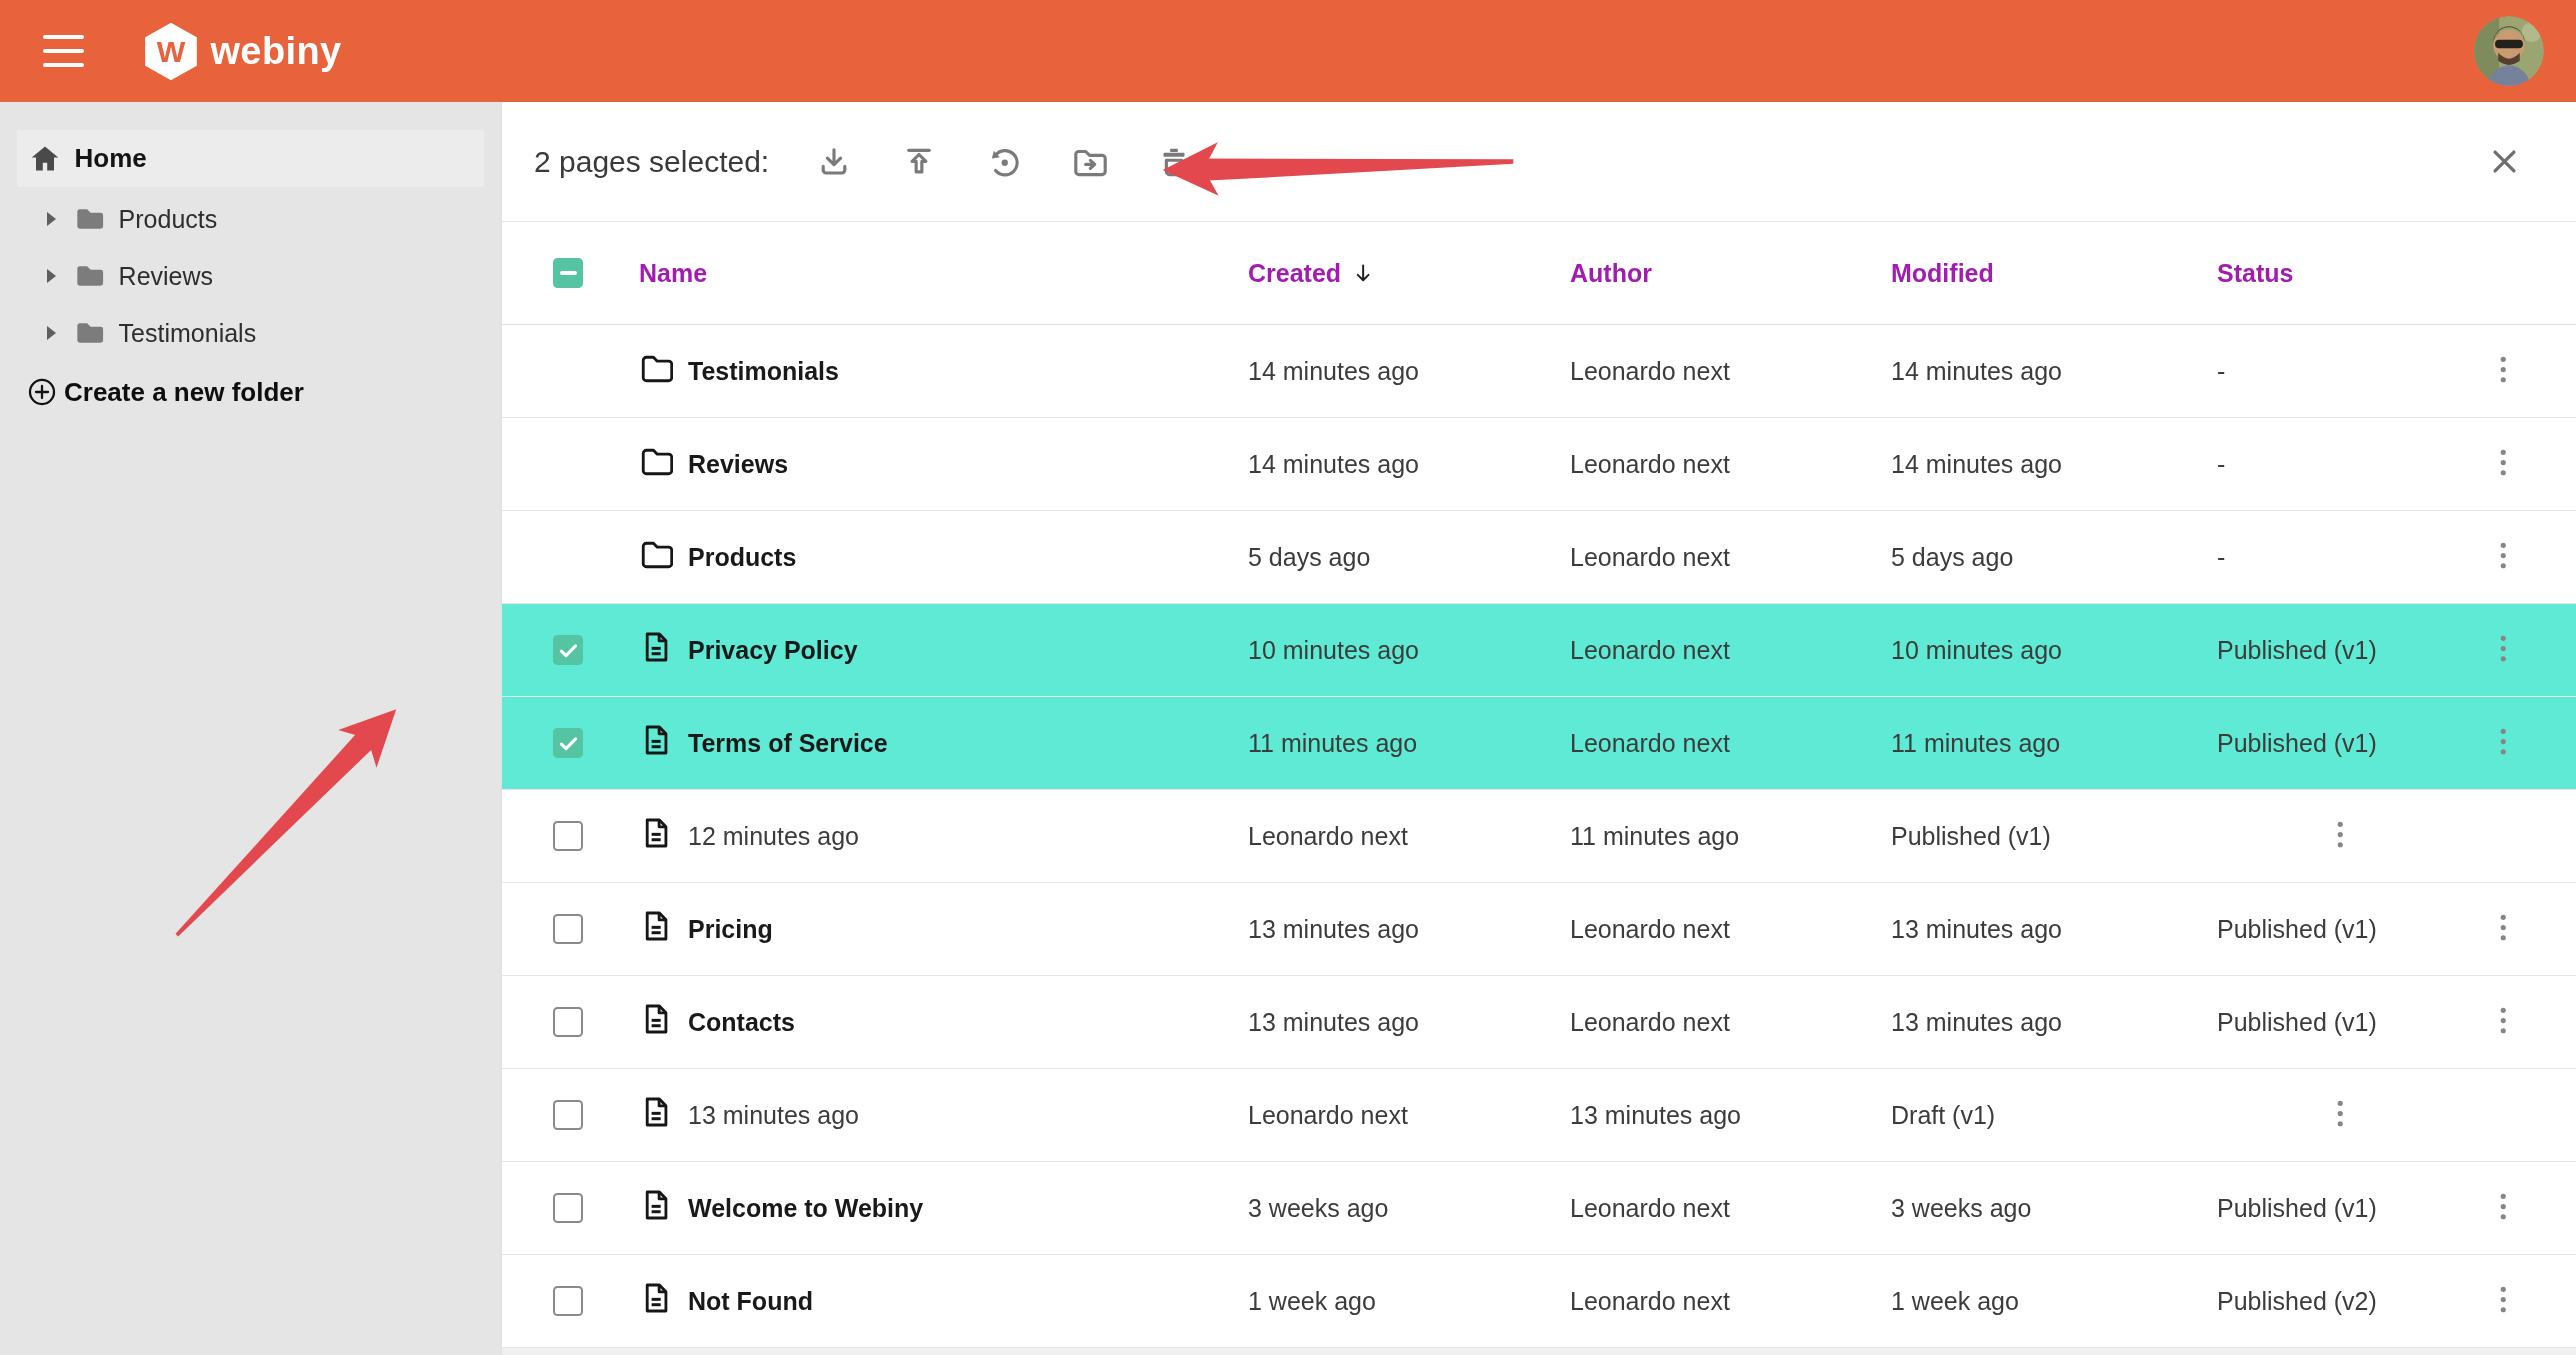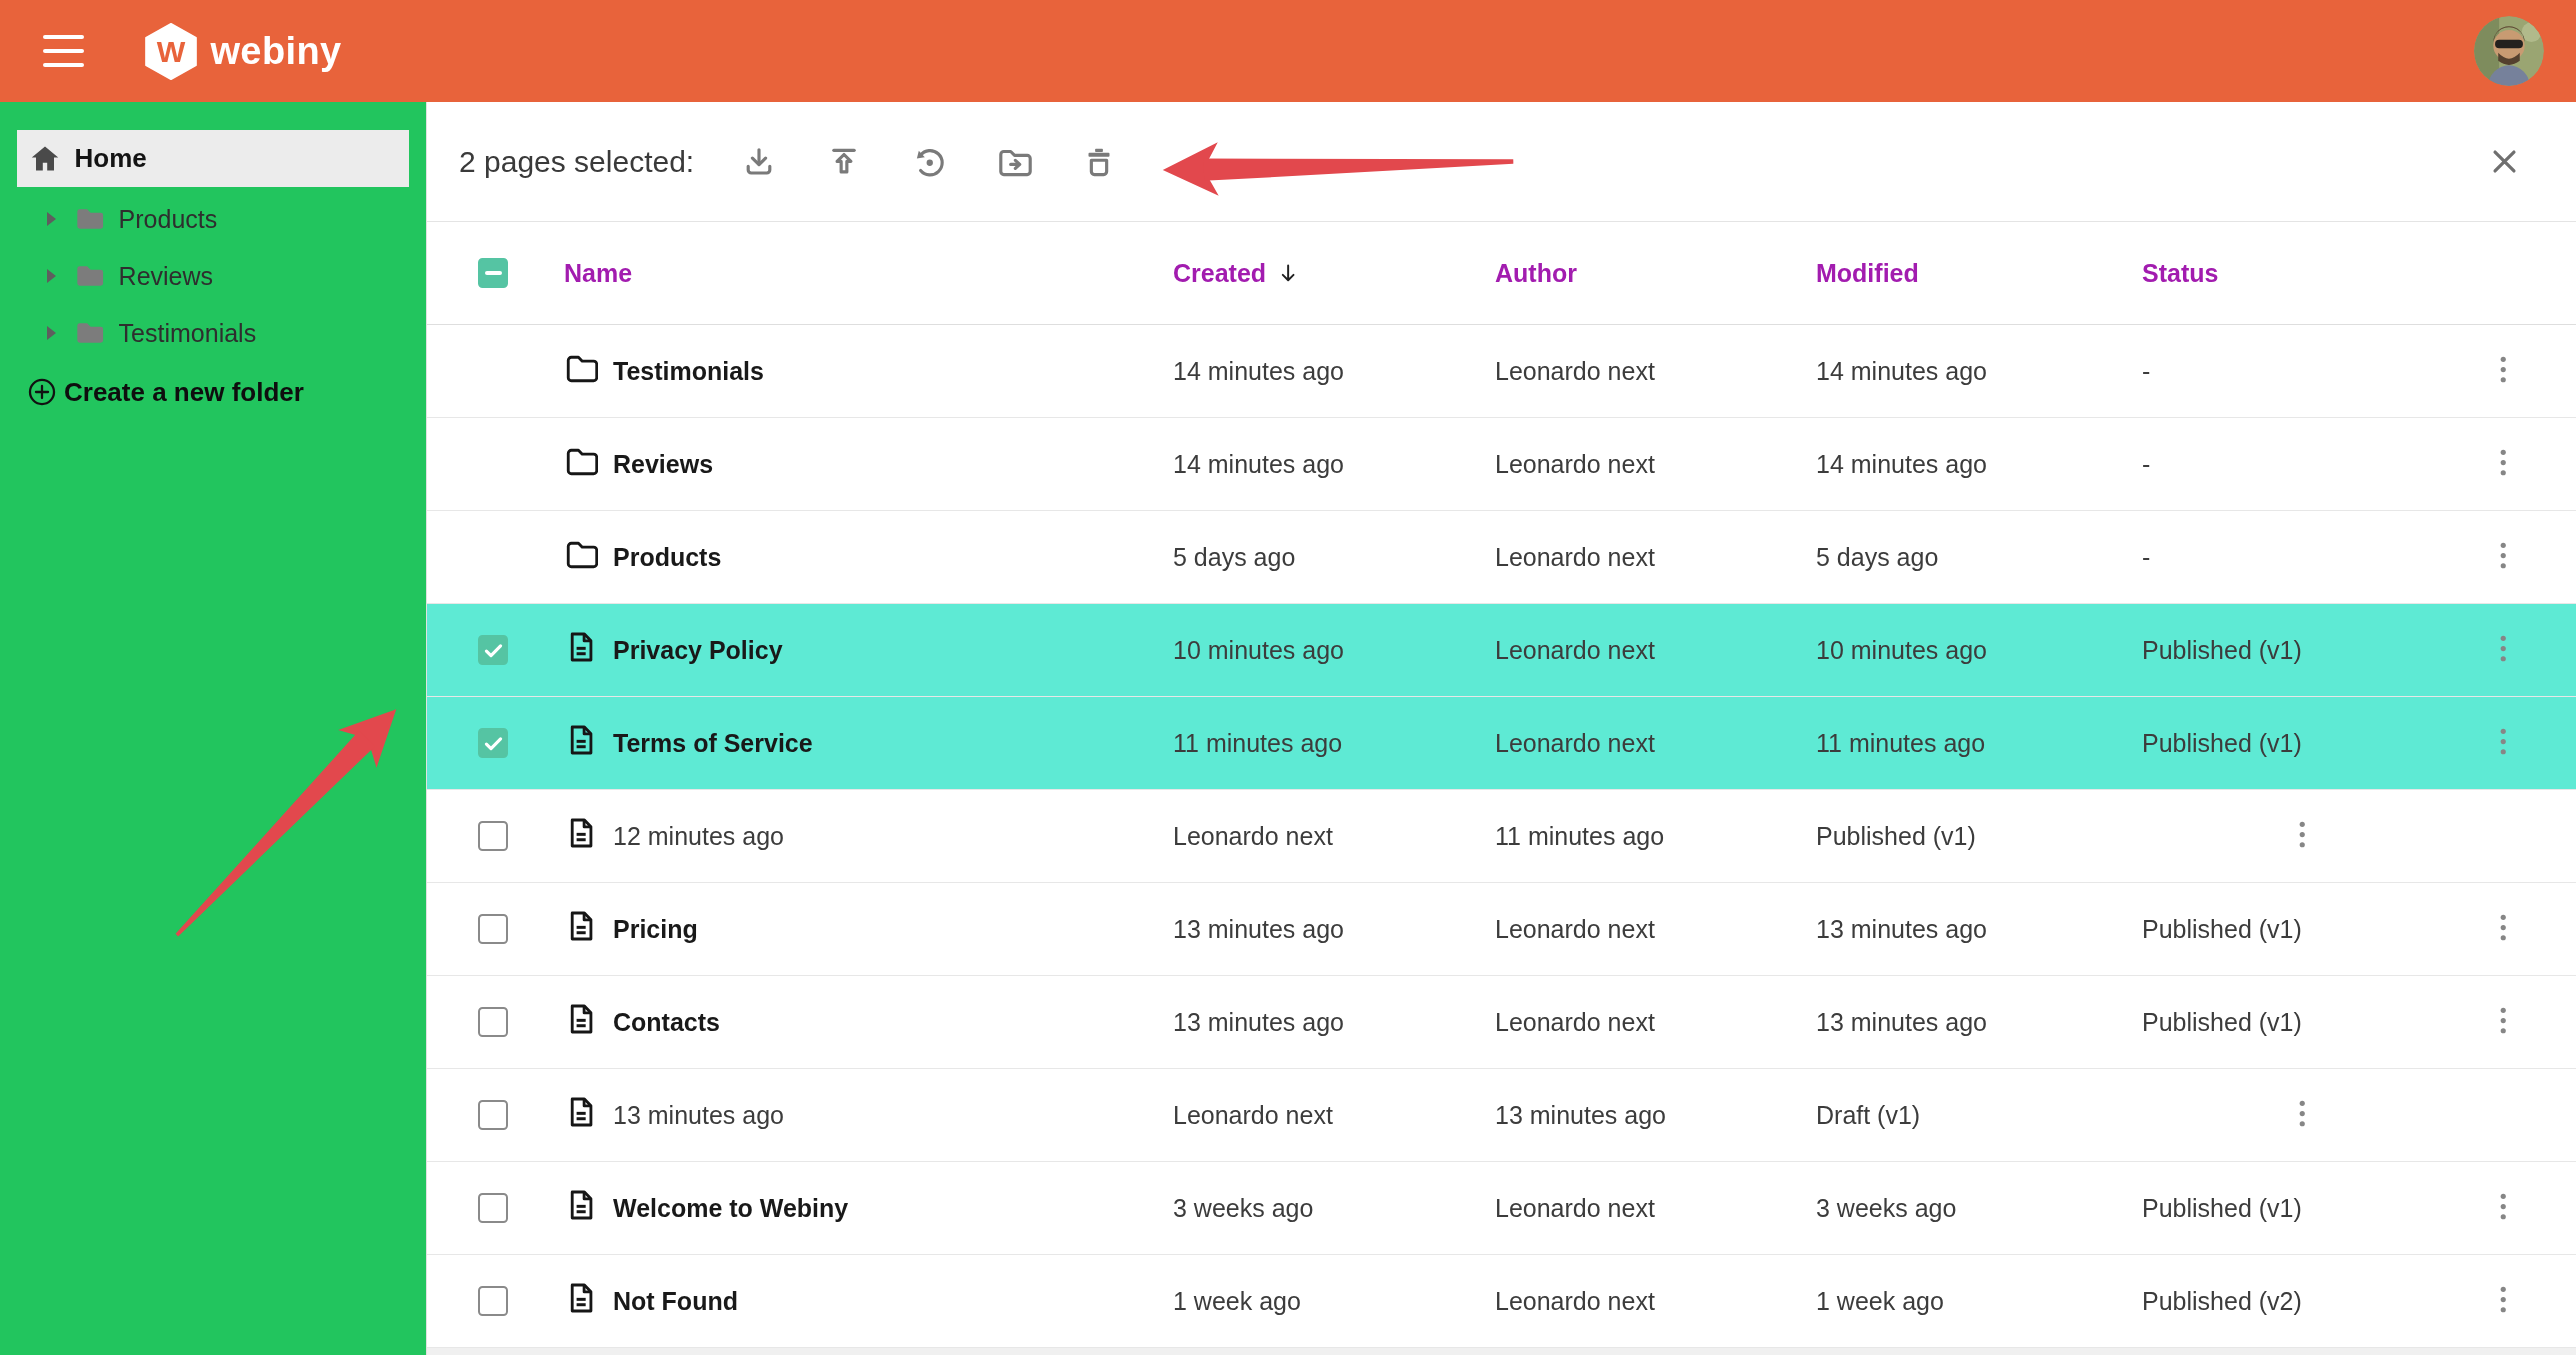--- a/index.html
+++ b/index.html
@@ -14,21 +14,21 @@
   .topbar { height:102px; background:#E8633B; display:flex; align-items:center; padding:0 32px 0 43px; }
   .menu-btn { width:41px; height:33px; background:none; border:none; padding:0; cursor:pointer;
               display:flex; flex-direction:column; justify-content:space-between; }
   .menu-btn span { display:block; height:4.9px; background:#fff; border-radius:2.7px; }
   .logo { display:flex; align-items:center; margin-left:61px; gap:13.4px; }
   .wordmark { color:#fff; font-size:38px; font-weight:bold; letter-spacing:0.4px; }
   .avatar { margin-left:auto; width:70px; height:70px; border-radius:50%; overflow:hidden; border:none; padding:0; background:none; cursor:pointer; flex-shrink:0; }
 
   
   .app { display:flex; height:1254px; }
-  .sidebar { width:427px; flex-shrink:0; background:#22c55e; border-right:1.8px solid #E1E1E1; }
+  .sidebar { width:502px; flex-shrink:0; background:#e5e5e5; border-right:1.8px solid #E1E1E1; }
   .main { flex:1; min-width:0; display:flex; flex-direction:column; background:#fff; }
 
   
   .home-item { margin:28px 17px 0; height:57px; background:#ECECEC; display:flex; align-items:center;
                padding-left:12.5px; gap:15px; cursor:pointer; }
   .home-label { font-size:26px; font-weight:bold; color:#141414; }
   .tree { margin-top:3.6px; }
   .tree-item { height:57px; display:flex; align-items:center; padding-left:47px; cursor:pointer; }
   .caret { width:0; height:0; border-left:9.8px solid #5E5E5E; border-top:7.2px solid transparent;
            border-bottom:7.2px solid transparent; margin-right:15px; }

